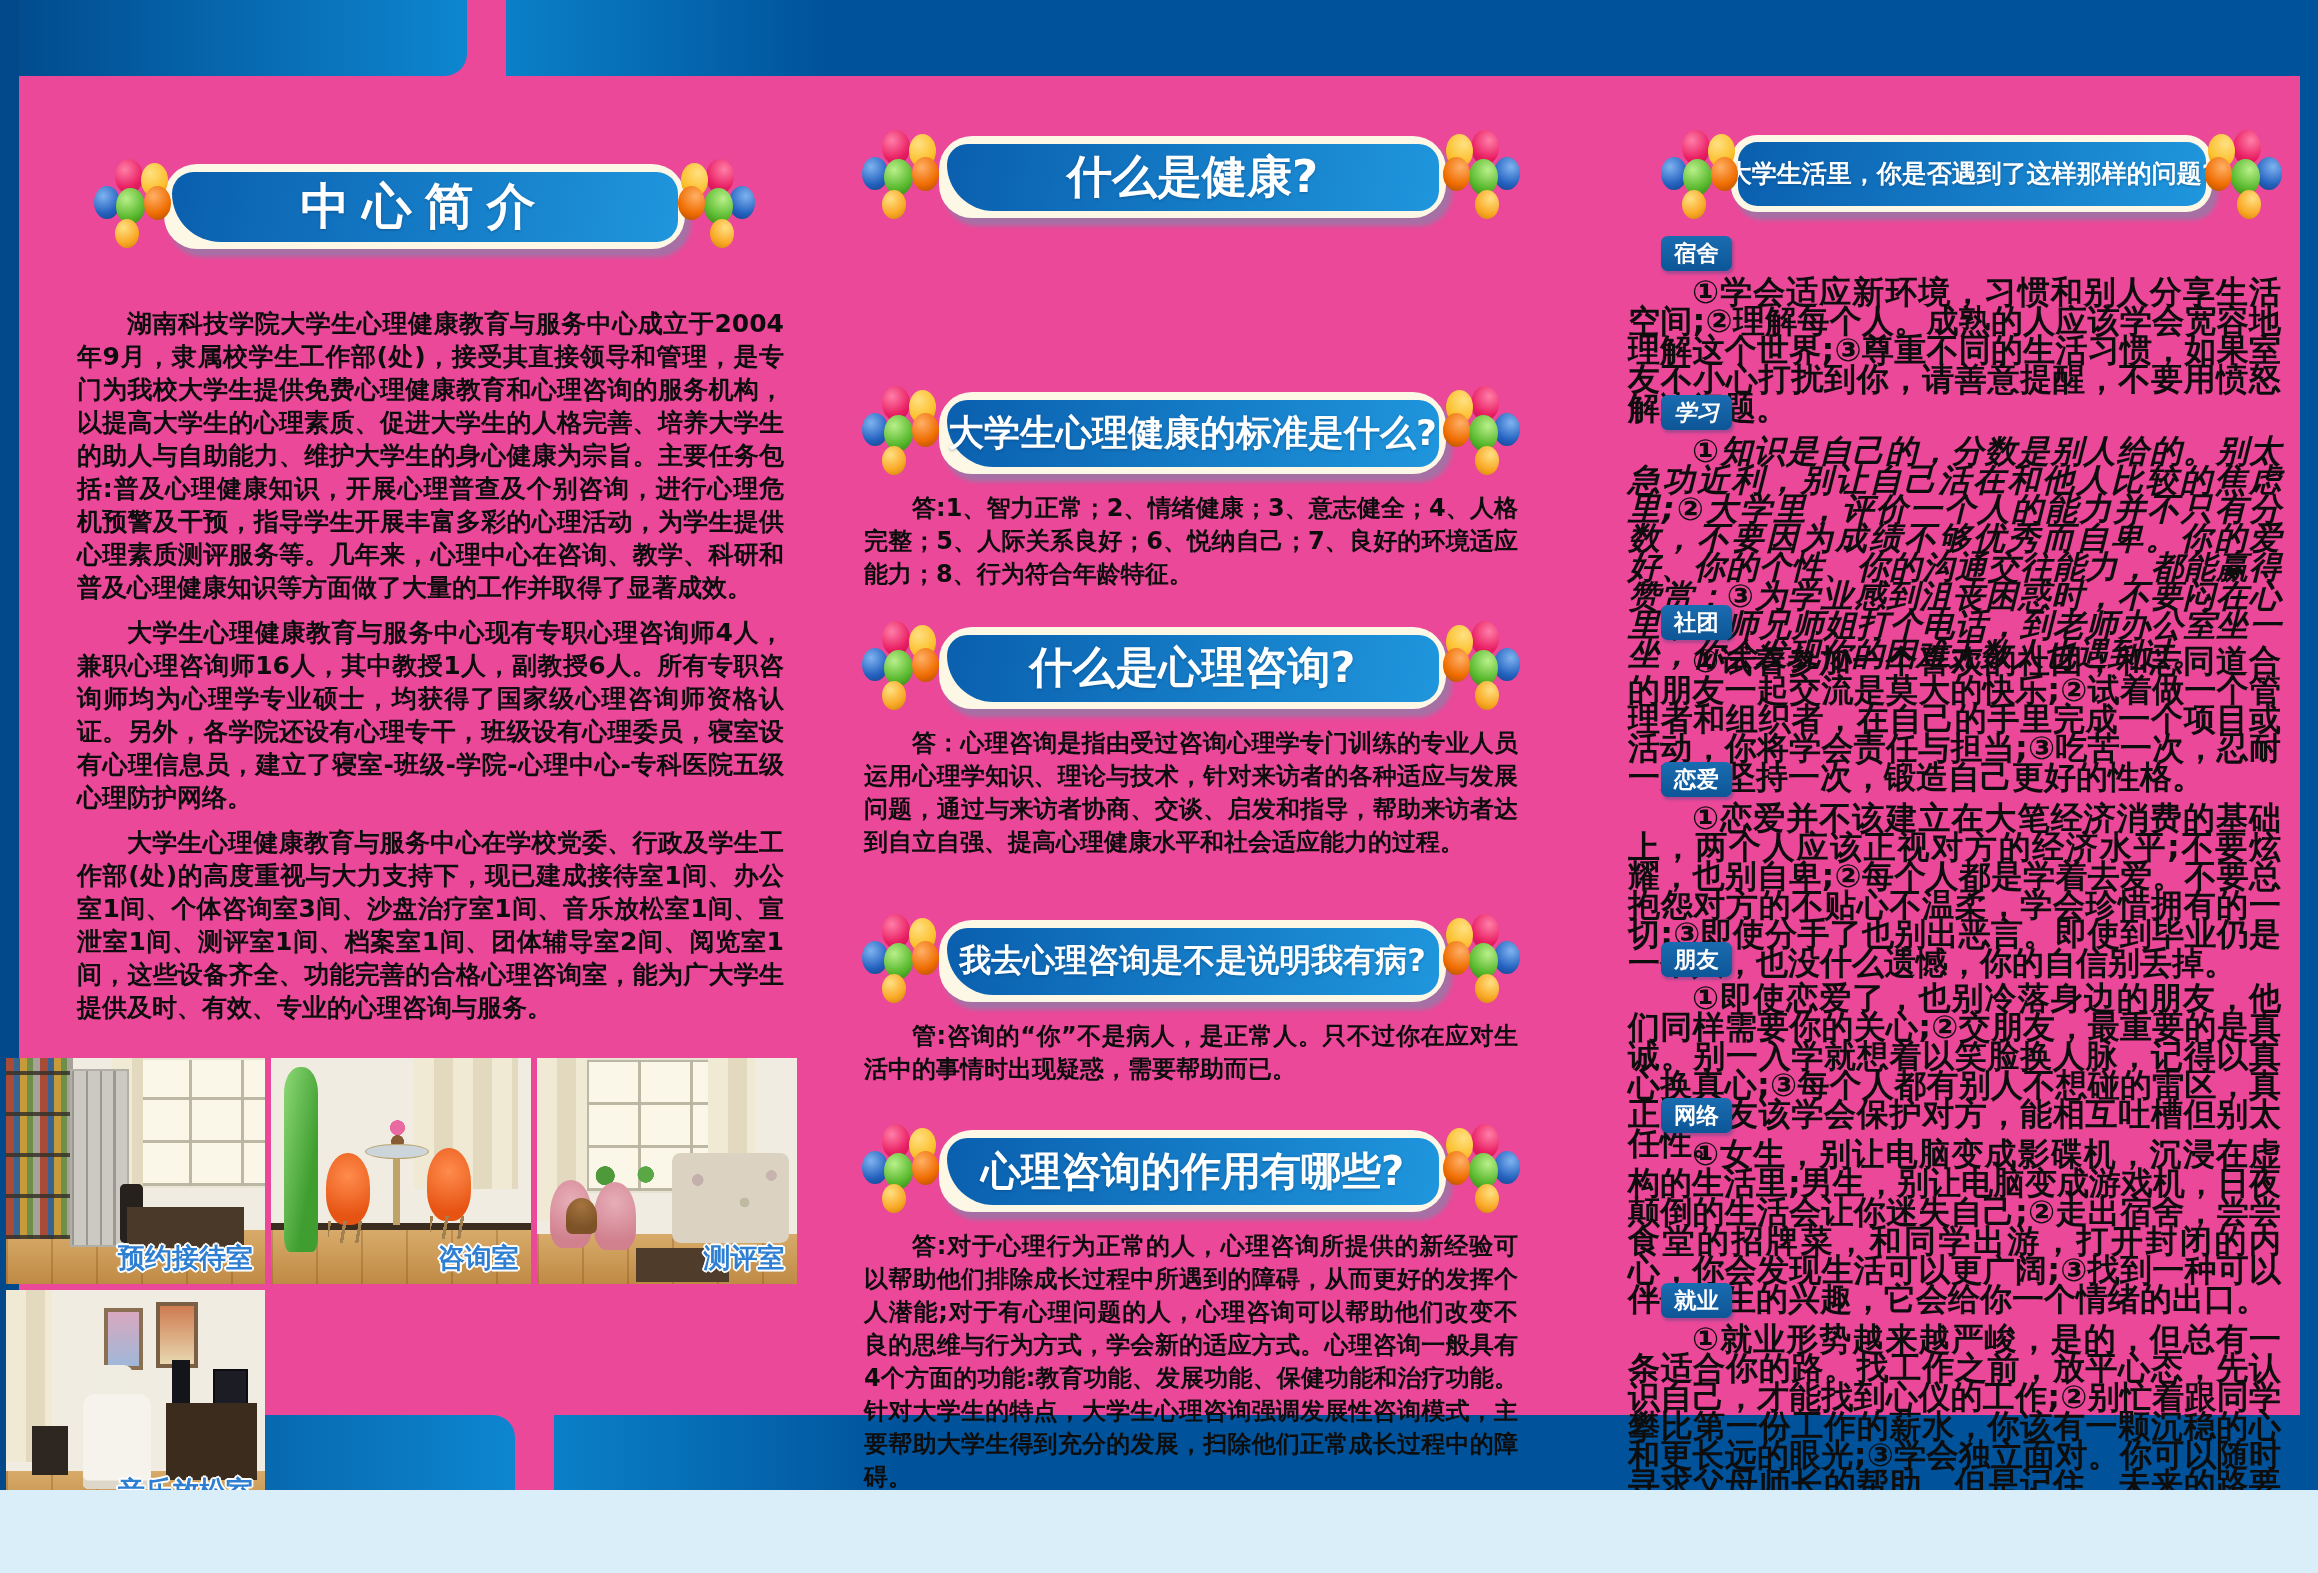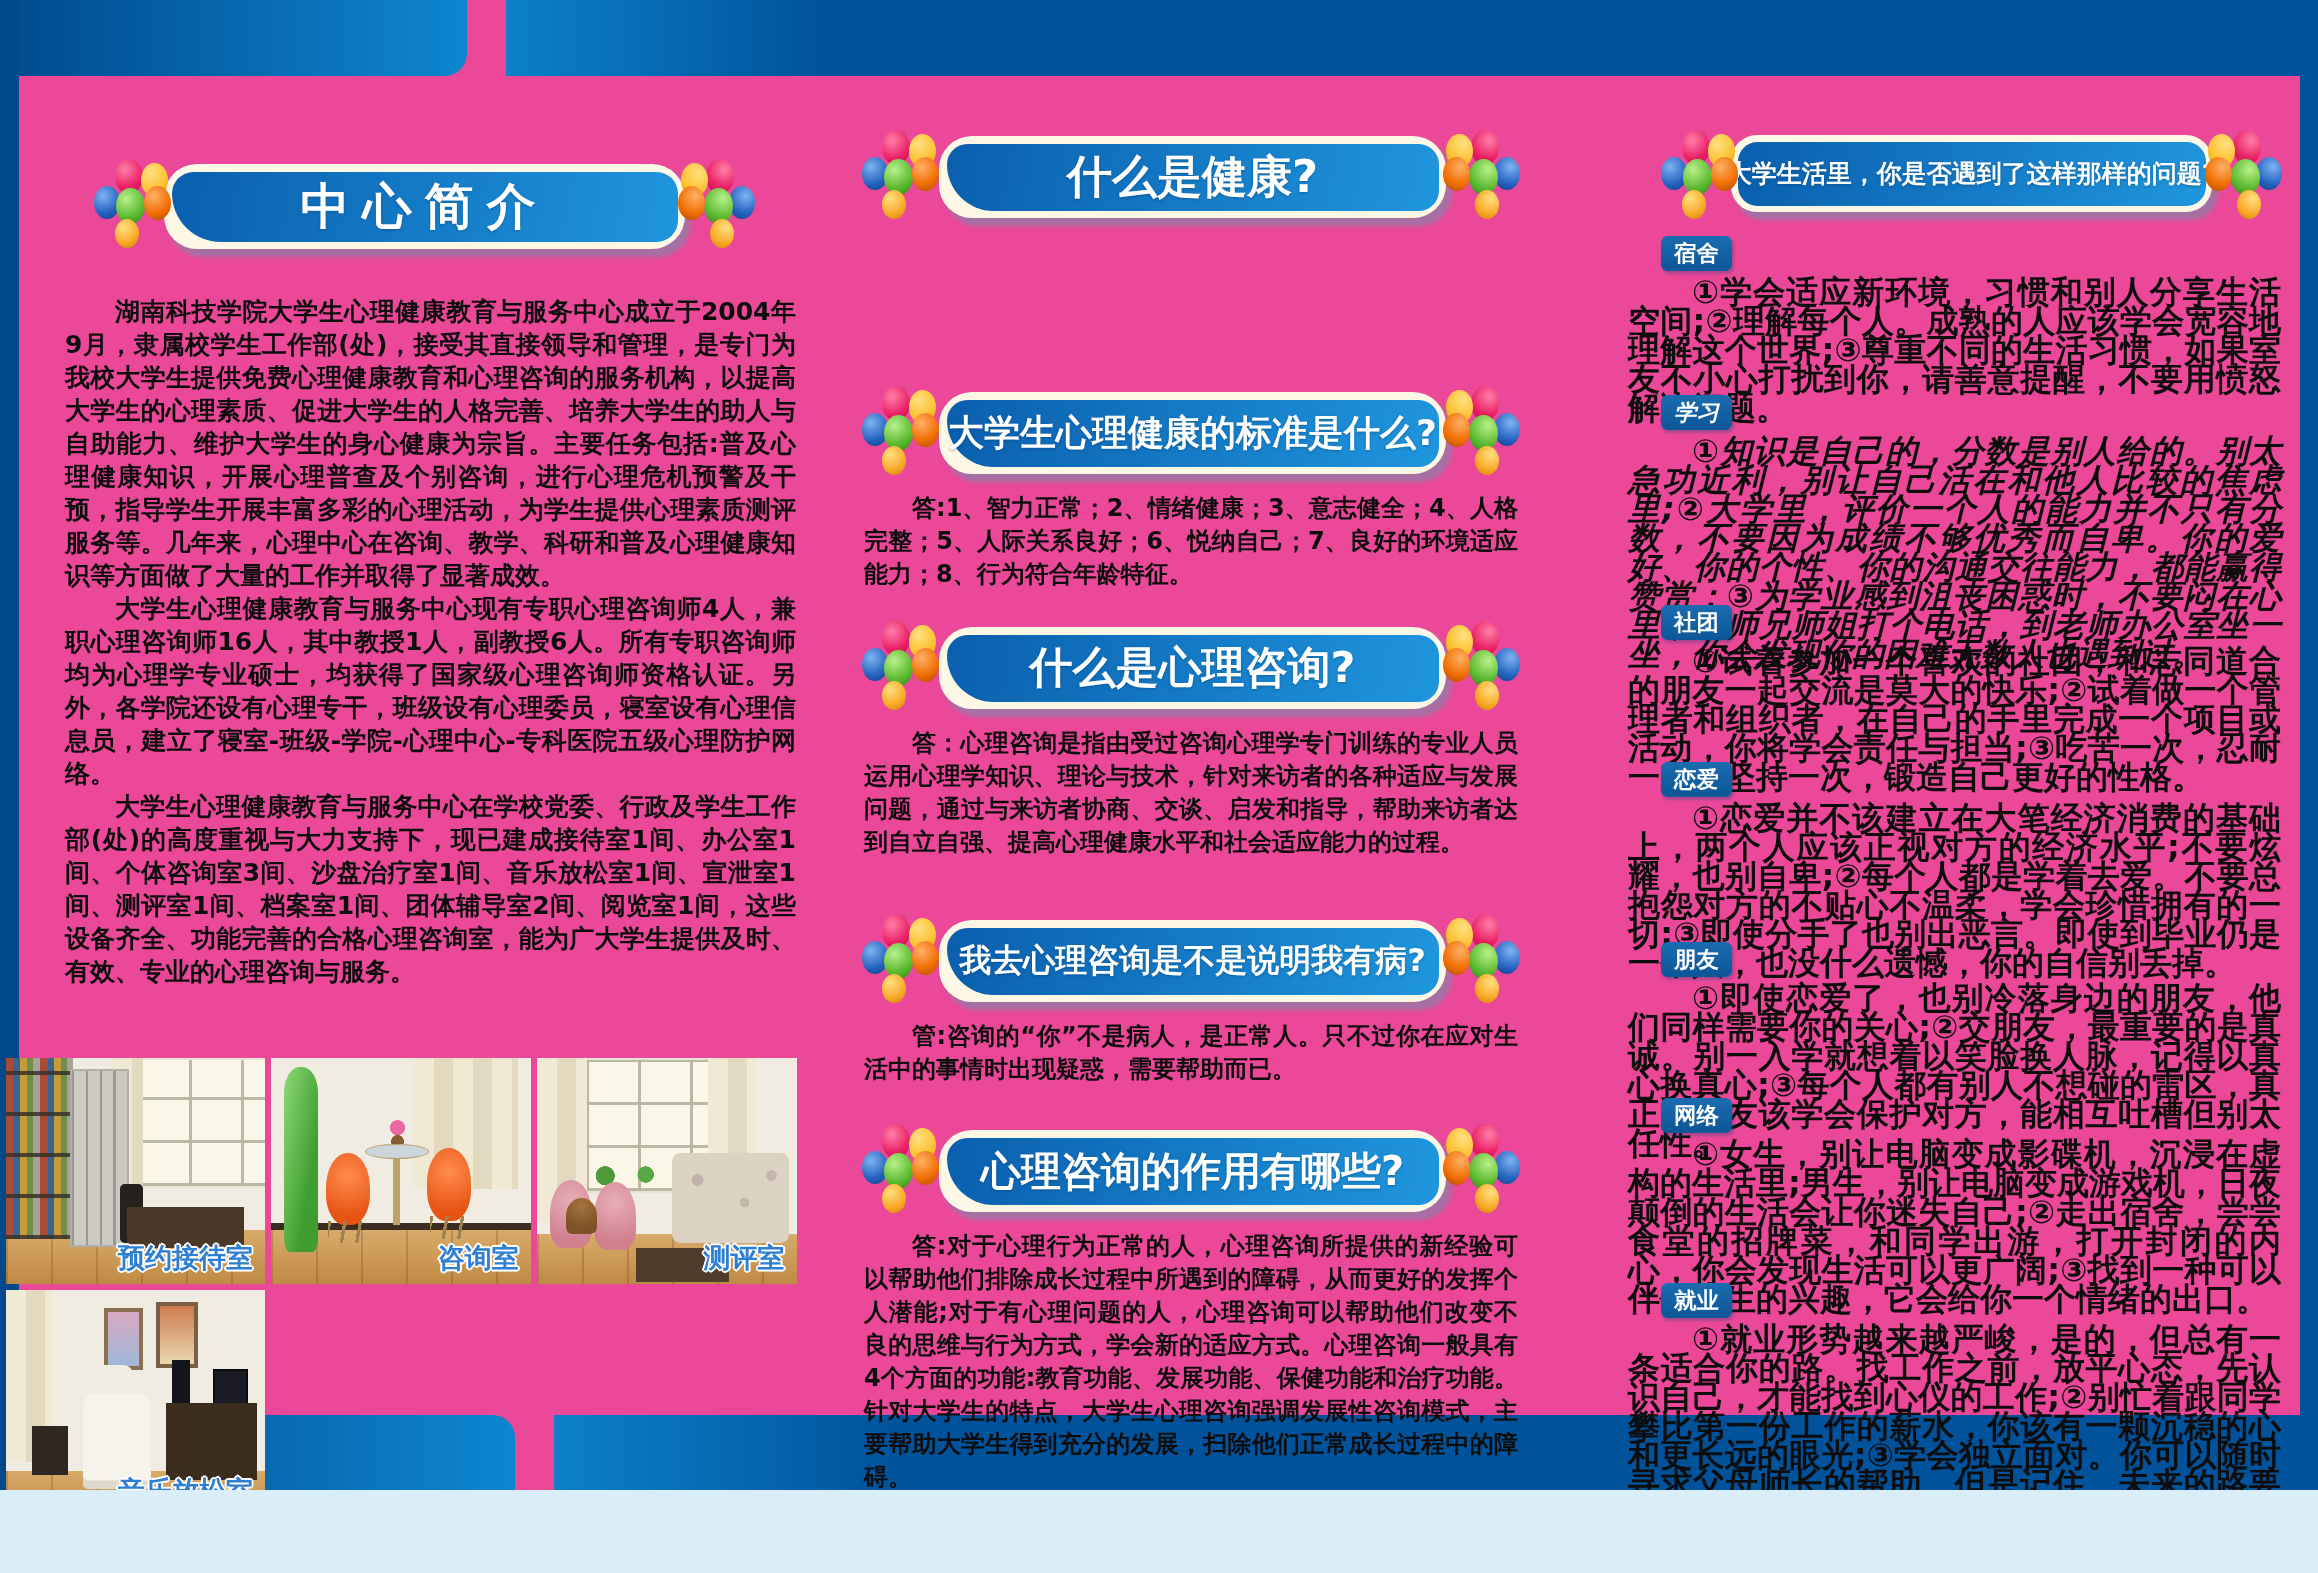--- a/index.html
+++ b/index.html
@@ -37,21 +37,21 @@
   .balloons .b2{width:26px;height:33px;left:0;top:27px;background:radial-gradient(circle at 35% 30%,#7fb3f0,#2563c0 60%,#123f86);}
   .balloons .b3{width:29px;height:36px;left:22.4px;top:29px;background:radial-gradient(circle at 35% 30%,#b9f08a,#59b92e 60%,#2f7d12);}
   .balloons .b4{width:27px;height:34px;left:50px;top:27px;background:radial-gradient(circle at 35% 30%,#ffb066,#ef6c00 60%,#a34a00);}
   .balloons .b5{width:24px;height:29px;left:20.6px;top:60px;background:radial-gradient(circle at 35% 30%,#ffe082,#f9a825 60%,#c77f00);}
 
   
   .left-banner{left:164px;top:164px;width:521px;height:85px;}
   .left-banner .plate{inset:0;}
   .left-banner .btitle{font-size:49px;letter-spacing:13px;}
   .left-text{left:65px;top:295px;width:731px;}
-  .para{font-size:25px;line-height:33px;text-align:justify;text-indent:2em;font-weight:600;margin:0;}
+  .para{font-size:25px;line-height:33px;text-align:justify;text-indent:2em;font-weight:600;margin:12px;}
 
   
   .photos{left:5.6px;top:1058px;width:791px;height:458px;display:grid;z-index:3;
           grid-template-columns:1fr 1fr 1fr;grid-template-rows:1fr 1fr;gap:6.5px;}
   .photo{position:relative;overflow:hidden;background:#f1ece1;}
   .photo div{position:absolute;}
   .floor{left:0;right:0;bottom:0;height:24%;
      background:repeating-linear-gradient(90deg,rgba(120,70,20,.28) 0 1.9px,rgba(0,0,0,0) 1.9px 45px),linear-gradient(#d8ab6a,#bf8a44);}
   .window{background:#fbf7e8;border:2.8px solid #e8e4d4;
      background-image:repeating-linear-gradient(90deg,rgba(185,180,160,.95) 0 2.8px,rgba(0,0,0,0) 2.8px 52px),

